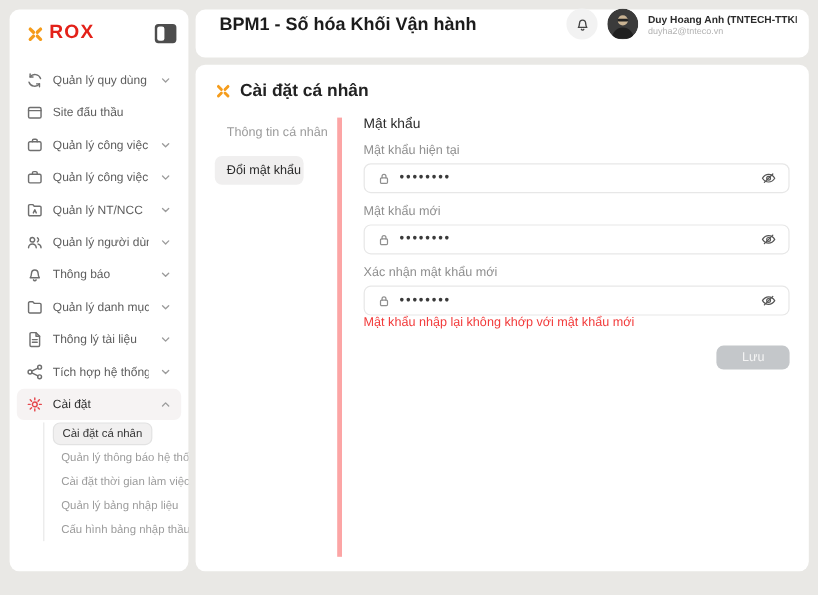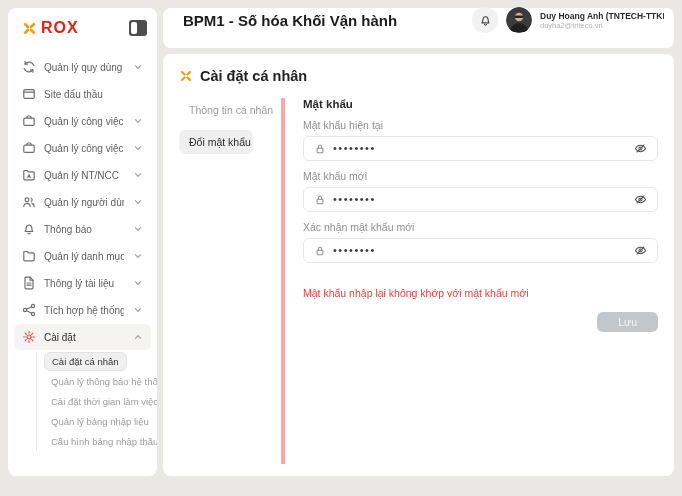--- a/index.html
+++ b/index.html
@@ -41,27 +41,27 @@
   .user-email { font-size:7.5px; color:#b3b3b3; white-space:nowrap; overflow:hidden; }
 
   .content { flex:1; background:#fff; border-radius:8px; padding:14px 16px 12px 16px; display:flex; flex-direction:column; min-height:0; }
   .page-title-row { display:flex; align-items:center; gap:7px; margin-bottom:14px; }
   .page-title { font-size:14.5px; font-weight:700; color:#222; }
   .body-row { flex:1; display:flex; min-height:0; }
   .settings-nav { width:106px; padding-right:28px; border-right:4px solid #fca5a5; flex-shrink:0; }
   .tab { font-size:10.5px; color:#9b9b9b; padding:6px 10px; border-radius:6px; cursor:pointer; white-space:nowrap; }
   .tab.active { background:#f0efef; color:#2b2b2b; margin-top:8px; font-weight:400; }
   .form-col { flex:1; padding-left:18px; min-width:0; }
-  .section-title { font-size:11.5px; font-weight:700; color:#2b2b2b; margin-bottom:4px; }
+  .section-title { font-size:11.5px; font-weight:400; color:#2b2b2b; margin-bottom:4px; }
   .field-label { display:block; font-size:10.5px; color:#8f8f8f; margin:9px 0 5px 0; }
   .pw-input { height:25px; border:1px solid #e7e7e7; border-radius:6px; display:flex; align-items:center; padding:0 10px; gap:7px; background:#fff; cursor:text; }
   .pw-input .lock { display:flex; color:#8f8f8f; }
   .pw-dots { flex:1; font-size:11px; letter-spacing:1.5px; color:#3a3a3a; line-height:1; }
   .eye-btn { display:flex; color:#555; cursor:pointer; }
-  .error-msg { margin-top:24px; font-size:10.5px; color:#f23b3b; }
+  .error-msg { margin-top:0; font-size:10.5px; color:#f23b3b; }
   .btn-row { text-align:right; margin-top:13px; }
   .save-btn { background:#c4c7ca; color:#f4f4f4; border:none; border-radius:6px; font-size:10.5px; padding:4px 21px; font-family:inherit; cursor:default; }
 </style>
 </head>
 <body>
 
 <div class="app">
 
   <aside class="sidebar">
     <div class="logo-row">

